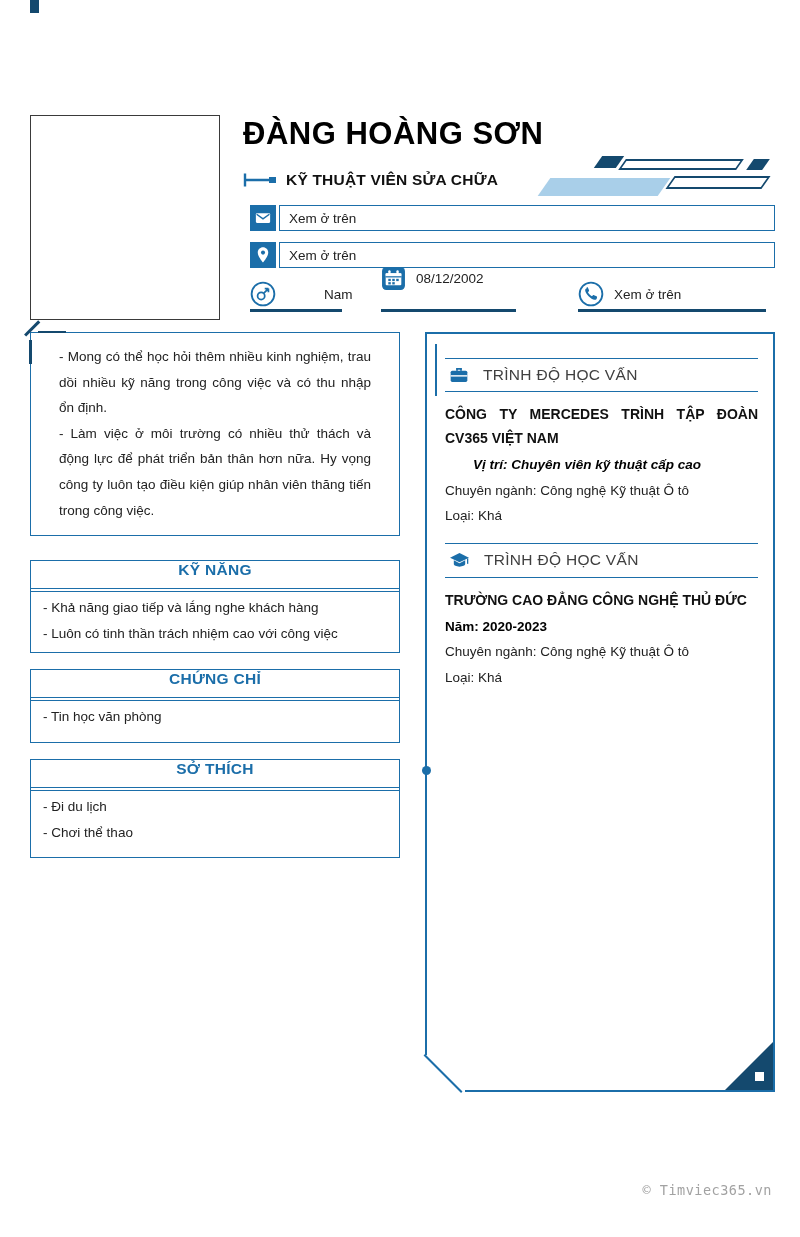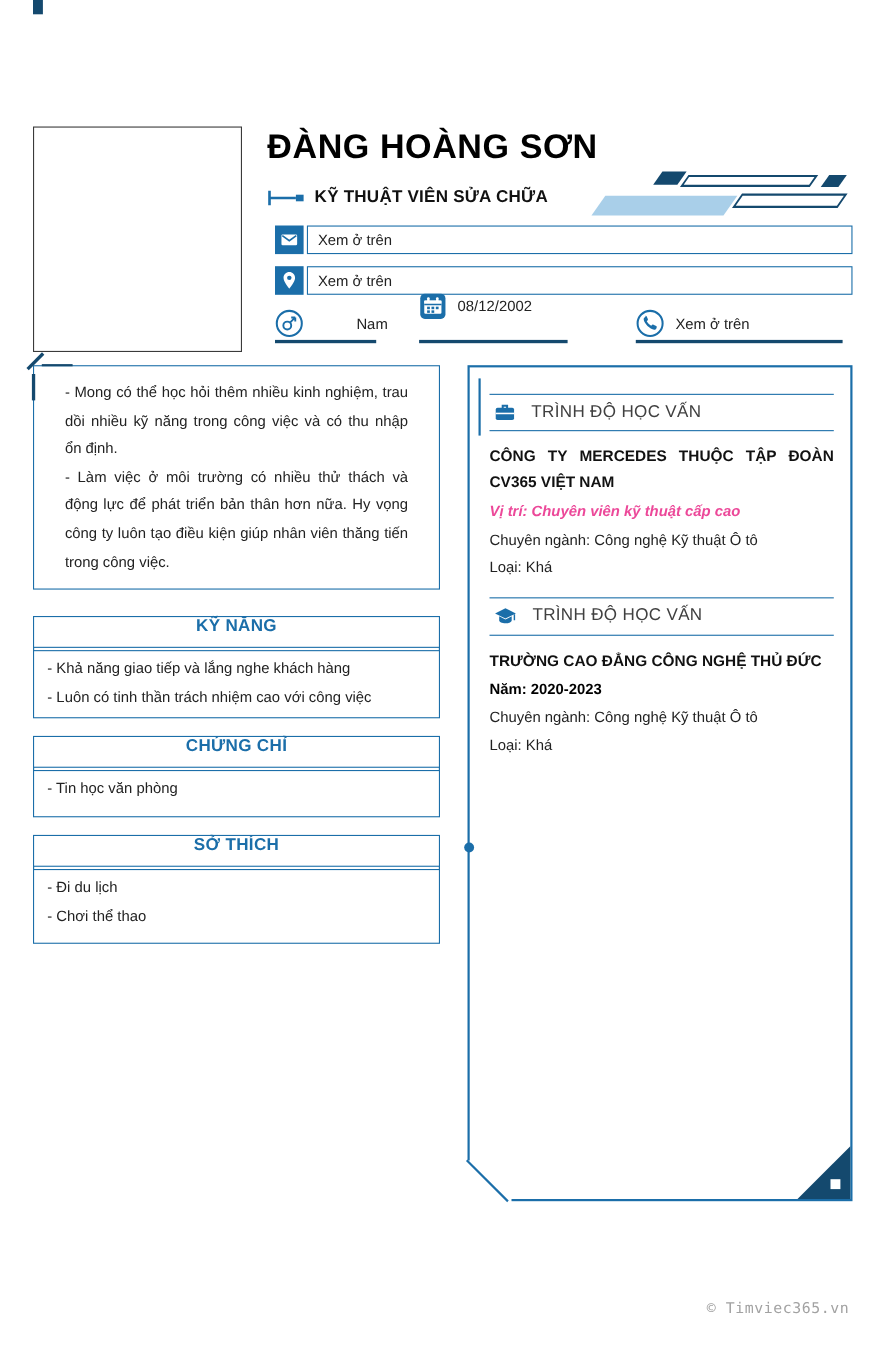--- a/index.html
+++ b/index.html
@@ -65,21 +65,21 @@
   .panel-accent-v { left:8px; top:10px; width:2px; height:52px; background:#1b6ea9; position:absolute; }
   .panel-dot { left:-5.5px; top:432px; width:9px; height:9px; border-radius:50%; background:#1b6ea9; position:absolute; }
   .panel-tri { position:absolute; right:0; bottom:0; width:0; height:0; border-left:48px solid transparent; border-bottom:48px solid #14496e; }
   .panel-tri-sq { position:absolute; right:9px; bottom:9px; width:9px; height:9px; background:#fff; }
   .panel-corner-cover { left:421px; top:1055px; width:44px; height:40px; background:#fff; }
   .panel-corner-diag { left:425px; top:1054px; width:53px; height:2px; background:#1b6ea9; transform:rotate(45deg); transform-origin:left top; }
   .panel-inner { position:absolute; left:18px; right:15px; top:24px; }
   .panel-header { border-top:1.5px solid #1b6ea9; border-bottom:1.5px solid #1b6ea9; padding:6px 2px; display:flex; align-items:center; gap:12px; }
   .panel-header span { color:#404040; font-weight:normal; font-size:15.5px; letter-spacing:.3px; }
   .org-name { font-weight:bold; font-size:14px; line-height:24px; text-align:justify; color:#111; margin-top:10px; }
-  .pos-line { font-weight:bold; font-style:italic; font-size:13.5px; line-height:25.5px; color:#ec4899; margin-top:2px; }
+  .pos-line { font-weight:bold; font-style:italic; font-size:13.5px; line-height:25.5px; color:#000000; margin-top:2px;margin-left:28px; }
   .year-line { font-weight:bold; font-size:13.5px; line-height:25.5px; color:#000000; margin-top:2px; }
   .plain-line { font-size:13.5px; line-height:25.5px; color:#222; }
   .hdr2 { margin-top:14px; }
 
   
   .watermark { right:28px; top:1182px; font-family:"DejaVu Sans Mono", monospace; font-size:13.5px; color:#a2a2a2; letter-spacing:.5px; }
 </style>
 </head>
 <body>
 
@@ -205,21 +205,21 @@
 
       <div class="panel-header">
         <svg width="24" height="20" viewBox="0 0 24 24">
           <path d="M8.5 3.5h7V7h-2.2V5.7h-2.6V7H8.5z" fill="#1b6ea9"></path>
           <rect x="2" y="6.8" width="20" height="13.5" rx="2" fill="#1b6ea9"></rect>
           <rect x="2" y="12.2" width="20" height="1.7" fill="#fff"></rect>
         </svg>
         <span>TRÌNH ĐỘ HỌC VẤN</span>
       </div>
 
-      <div class="org-name">CÔNG TY MERCEDES THUỘC TẬP ĐOÀN CV365 VIỆT NAM</div>
+      <div class="org-name">CÔNG TY MERCEDES TRÌNH TẬP ĐOÀN CV365 VIỆT NAM</div>
       <div class="pos-line">Vị trí: Chuyên viên kỹ thuật cấp cao</div>
       <div class="plain-line">Chuyên ngành: Công nghệ Kỹ thuật Ô tô</div>
       <div class="plain-line">Loại: Khá</div>
 
       <div class="panel-header hdr2">
         <svg width="25" height="21" viewBox="0 0 24 24">
           <path d="M12 3.5L1.2 8.8 12 14.1 22.8 8.8z" fill="#1b6ea9"></path>
           <path d="M5.5 11.8v4.3c0 1.6 2.9 2.9 6.5 2.9s6.5-1.3 6.5-2.9v-4.3L12 15z" fill="#1b6ea9"></path>
           <path d="M21.3 9.6v6.2" stroke="#1b6ea9" stroke-width="1.5" fill="none"></path>
         </svg>

